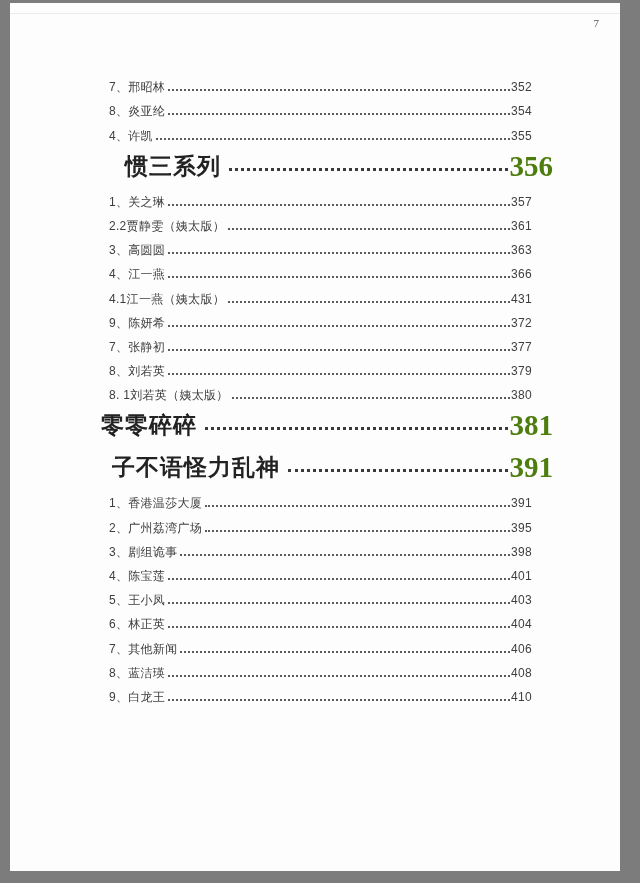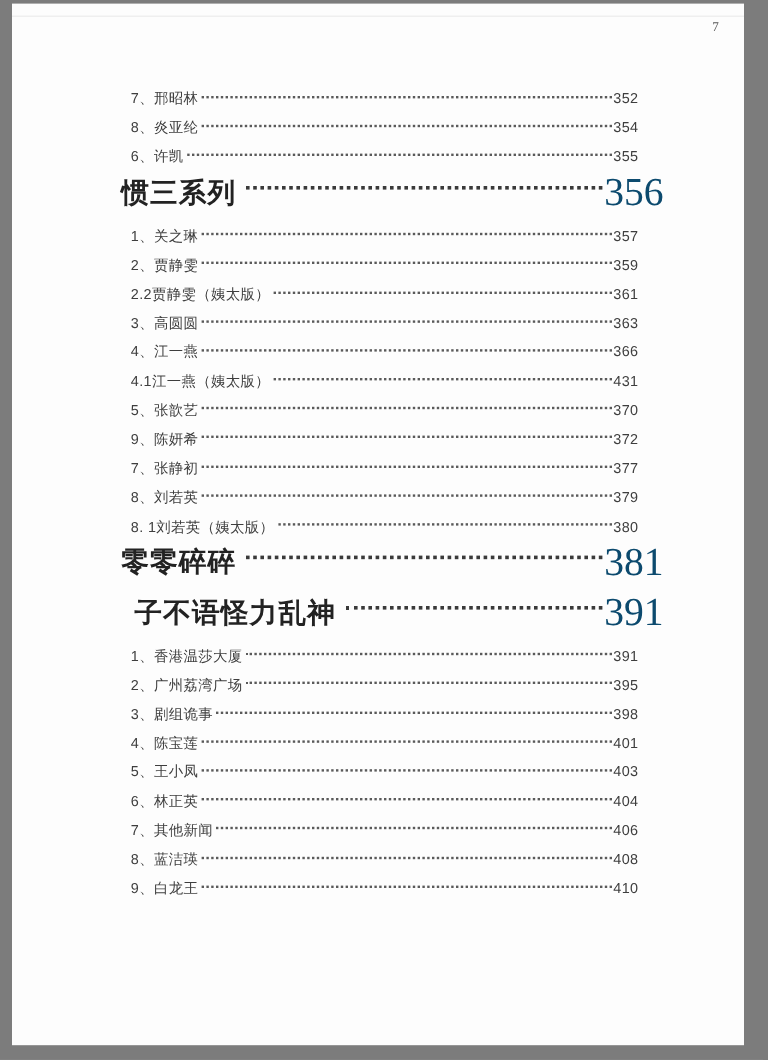--- a/index.html
+++ b/index.html
@@ -23,21 +23,21 @@
     height: 1px;
     background: #ececec;
   }
   .toc {
     position: absolute;
     left: 0; right: 0; top: 0;
     padding: 67px 67px 0 91px;
   }
   .row {
     display: flex;
-    align-items: center;
+    align-items: flex-end;
   }
   .row.entry {
     height: 24.2px;
     margin-left: 8px;
     margin-right: 21px;
     font-size: 12px;
     color: #3e3e3e;
   }
   .row.entry .label,
   .row.entry .pagenum {
@@ -58,33 +58,33 @@
   }
   .row.heading .label {
     font-size: 23px;
     font-weight: 700;
     line-height: 25px;
     letter-spacing: 1px;
     white-space: nowrap;
   }
   .row.heading .pagenum {
     font-family: "Liberation Serif", "DejaVu Serif", serif;
-    font-size: 33px;
-    font-weight: 400;
+    font-size: 29px;
+    font-weight: 700;
     line-height: 26px;
-    color: #0c4a6e;
+    color: #4d7c0f;
   }
   .row.heading .dots {
     flex: 1;
     border-bottom: 3px dotted #3a3a3a;
     margin: 0 2px 8px 8px;
     min-width: 10px;
   }
   
-  .row-3  { height: 37px; }
+  .row-3  { height: 37px; margin-left: 24px; }
   .row-16 { height: 46px; }
   .row-17 { height: 42px; margin-left: 11px; }
   .folio {
     margin-top: 14px;
     margin-right: 21px;
     text-align: right;
     font-family: "Liberation Serif", "DejaVu Serif", serif;
     font-size: 11px;
     color: #565656;
   }
@@ -102,63 +102,53 @@
           <span class="label">7、邢昭林</span>
           <span class="dots"></span>
           <span class="pagenum">352</span>
         </div>
         <div class="row entry row-1">
           <span class="label">8、炎亚纶</span>
           <span class="dots"></span>
           <span class="pagenum">354</span>
         </div>
         <div class="row entry row-2">
-          <span class="label">6、许凯</span>
+          <span class="label">4、许凯</span>
           <span class="dots"></span>
           <span class="pagenum">355</span>
         </div>
         <div class="row heading row-3">
           <span class="label">惯三系列</span>
           <span class="dots"></span>
           <span class="pagenum">356</span>
         </div>
         <div class="row entry row-4">
           <span class="label">1、关之琳</span>
           <span class="dots"></span>
           <span class="pagenum">357</span>
         </div>
-        <div class="row entry row-5">
-          <span class="label">2、贾静雯</span>
-          <span class="dots"></span>
-          <span class="pagenum">359</span>
-        </div>
         <div class="row entry row-7">
           <span class="label">2.2贾静雯（姨太版）</span>
           <span class="dots"></span>
           <span class="pagenum">361</span>
         </div>
         <div class="row entry row-8">
           <span class="label">3、高圆圆</span>
           <span class="dots"></span>
           <span class="pagenum">363</span>
         </div>
         <div class="row entry row-9">
           <span class="label">4、江一燕</span>
           <span class="dots"></span>
           <span class="pagenum">366</span>
         </div>
         <div class="row entry row-10">
           <span class="label">4.1江一燕（姨太版）</span>
           <span class="dots"></span>
           <span class="pagenum">431</span>
-        </div>
-        <div class="row entry row-11">
-          <span class="label">5、张歆艺</span>
-          <span class="dots"></span>
-          <span class="pagenum">370</span>
         </div>
         <div class="row entry row-12">
           <span class="label">9、陈妍希</span>
           <span class="dots"></span>
           <span class="pagenum">372</span>
         </div>
         <div class="row entry row-13">
           <span class="label">7、张静初</span>
           <span class="dots"></span>
           <span class="pagenum">377</span>

